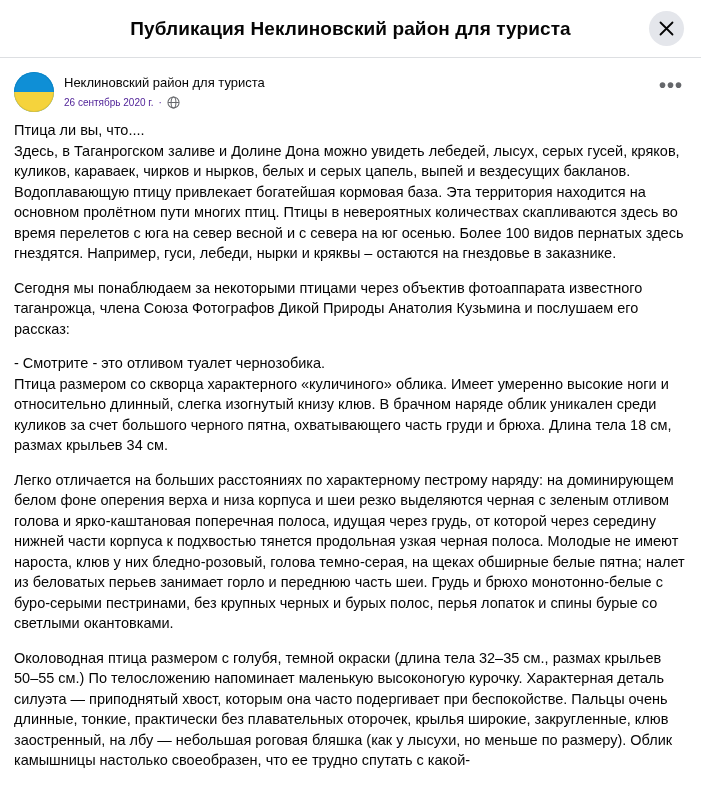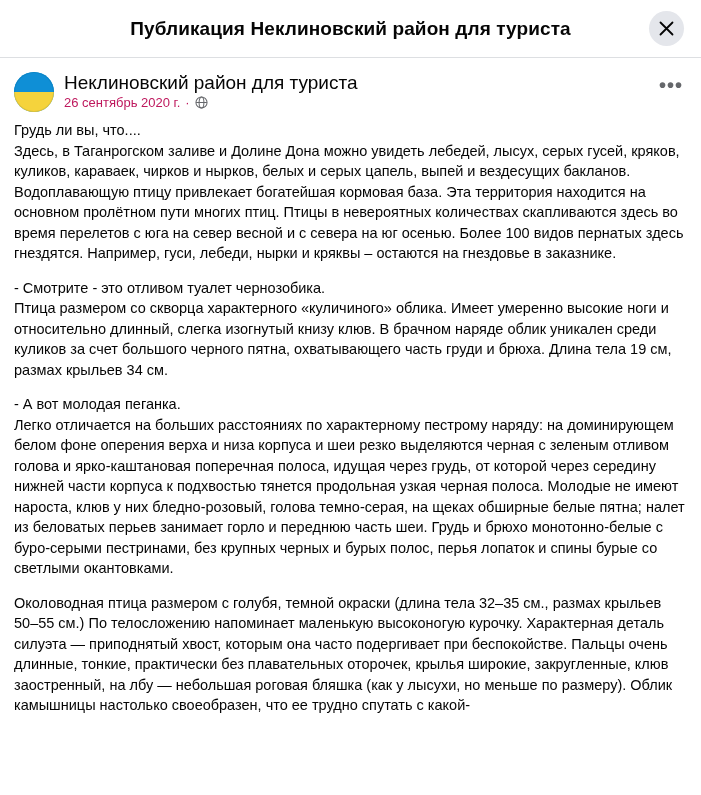--- a/index.html
+++ b/index.html
@@ -96,30 +96,30 @@
     left: 0; top: 0; right: 0; bottom: 0;
     border-radius: 50%;
     box-shadow: inset 0 0 0 1px rgba(0,0,0,0.08);
   }
   .head-text {
     flex: 1 1 auto;
     min-width: 0;
     padding-top: 1px;
   }
   .page-name {
-    font-size: 19px;
+    font-size: 13px;
     color: #050505;
     font-weight: normal;
     line-height: 19px;
   }
   .post-meta {
     display: flex;
     align-items: center;
-    font-size: 13px;
-    color: #be185d;
+    font-size: 10px;
+    color: #4c1d95;
     line-height: 17px;
     margin-top: 2px;
   }
   .post-meta .dot {
     margin: 0 5px;
   }
   .globe-icon {
     display: inline-flex;
     align-items: center;
   }
@@ -184,23 +184,23 @@
               <ellipse cx="7" cy="7" rx="2.6" ry="6" fill="none" stroke="#65676b" stroke-width="1.1"></ellipse>
               <path d="M1.2 7 H12.8" stroke="#65676b" stroke-width="1.1"></path>
             </svg>
           </span>
         </div>
       </div>
       <div class="menu-dots">•••</div>
     </div>
 
     <div class="post-body">
-      <p class="tight">Грудь ли вы, что....</p>
+      <p class="tight">Птица ли вы, что....</p>
       <p>Здесь, в Таганрогском заливе и Долине Дона можно увидеть лебедей, лысух, серых гусей, кряков, куликов, караваек, чирков и нырков, белых и серых цапель, выпей и вездесущих бакланов. Водоплавающую птицу привлекает богатейшая кормовая база. Эта территория находится на основном пролётном пути многих птиц. Птицы в невероятных количествах скапливаются здесь во время перелетов с юга на север весной и с севера на юг осенью. Более 100 видов пернатых здесь гнездятся. Например, гуси, лебеди, нырки и кряквы – остаются на гнездовье в заказнике.</p>
+      <p>Сегодня мы понаблюдаем за некоторыми птицами через объектив фотоаппарата известного таганрожца, члена Союза Фотографов Дикой Природы Анатолия Кузьмина и послушаем его рассказ:</p>
       <p class="tight">- Смотрите - это отливом туалет чернозобика.</p>
-      <p>Птица размером со скворца характерного «куличиного» облика. Имеет умеренно высокие ноги и относительно длинный, слегка изогнутый книзу клюв. В брачном наряде облик уникален среди куликов за счет большого черного пятна, охватывающего часть груди и брюха. Длина тела 19 см, размах крыльев 34 см.</p>
-      <p class="tight">- А вот молодая пеганка.</p>
+      <p>Птица размером со скворца характерного «куличиного» облика. Имеет умеренно высокие ноги и относительно длинный, слегка изогнутый книзу клюв. В брачном наряде облик уникален среди куликов за счет большого черного пятна, охватывающего часть груди и брюха. Длина тела 18 см, размах крыльев 34 см.</p>
       <p>Легко отличается на больших расстояниях по характерному пестрому наряду: на доминирующем белом фоне оперения верха и низа корпуса и шеи резко выделяются черная с зеленым отливом голова и ярко-каштановая поперечная полоса, идущая через грудь, от которой через середину нижней части корпуса к подхвостью тянется продольная узкая черная полоса. Молодые не имеют нароста, клюв у них бледно-розовый, голова темно-серая, на щеках обширные белые пятна; налет из беловатых перьев занимает горло и переднюю часть шеи. Грудь и брюхо монотонно-белые с буро-серыми пестринами, без крупных черных и бурых полос, перья лопаток и спины бурые со светлыми окантовками.</p>
       <p>Околоводная птица размером с голубя, темной окраски (длина тела 32–35 см., размах крыльев 50–55 см.) По телосложению напоминает маленькую высоконогую курочку. Характерная деталь силуэта — приподнятый хвост, которым она часто подергивает при беспокойстве. Пальцы очень длинные, тонкие, практически без плавательных оторочек, крылья широкие, закругленные, клюв заостренный, на лбу — небольшая роговая бляшка (как у лысухи, но меньше по размеру). Облик камышницы настолько своеобразен, что ее трудно спутать с какой-</p>
     </div>
 
   </div>
 </div>
 
 </body></html>

